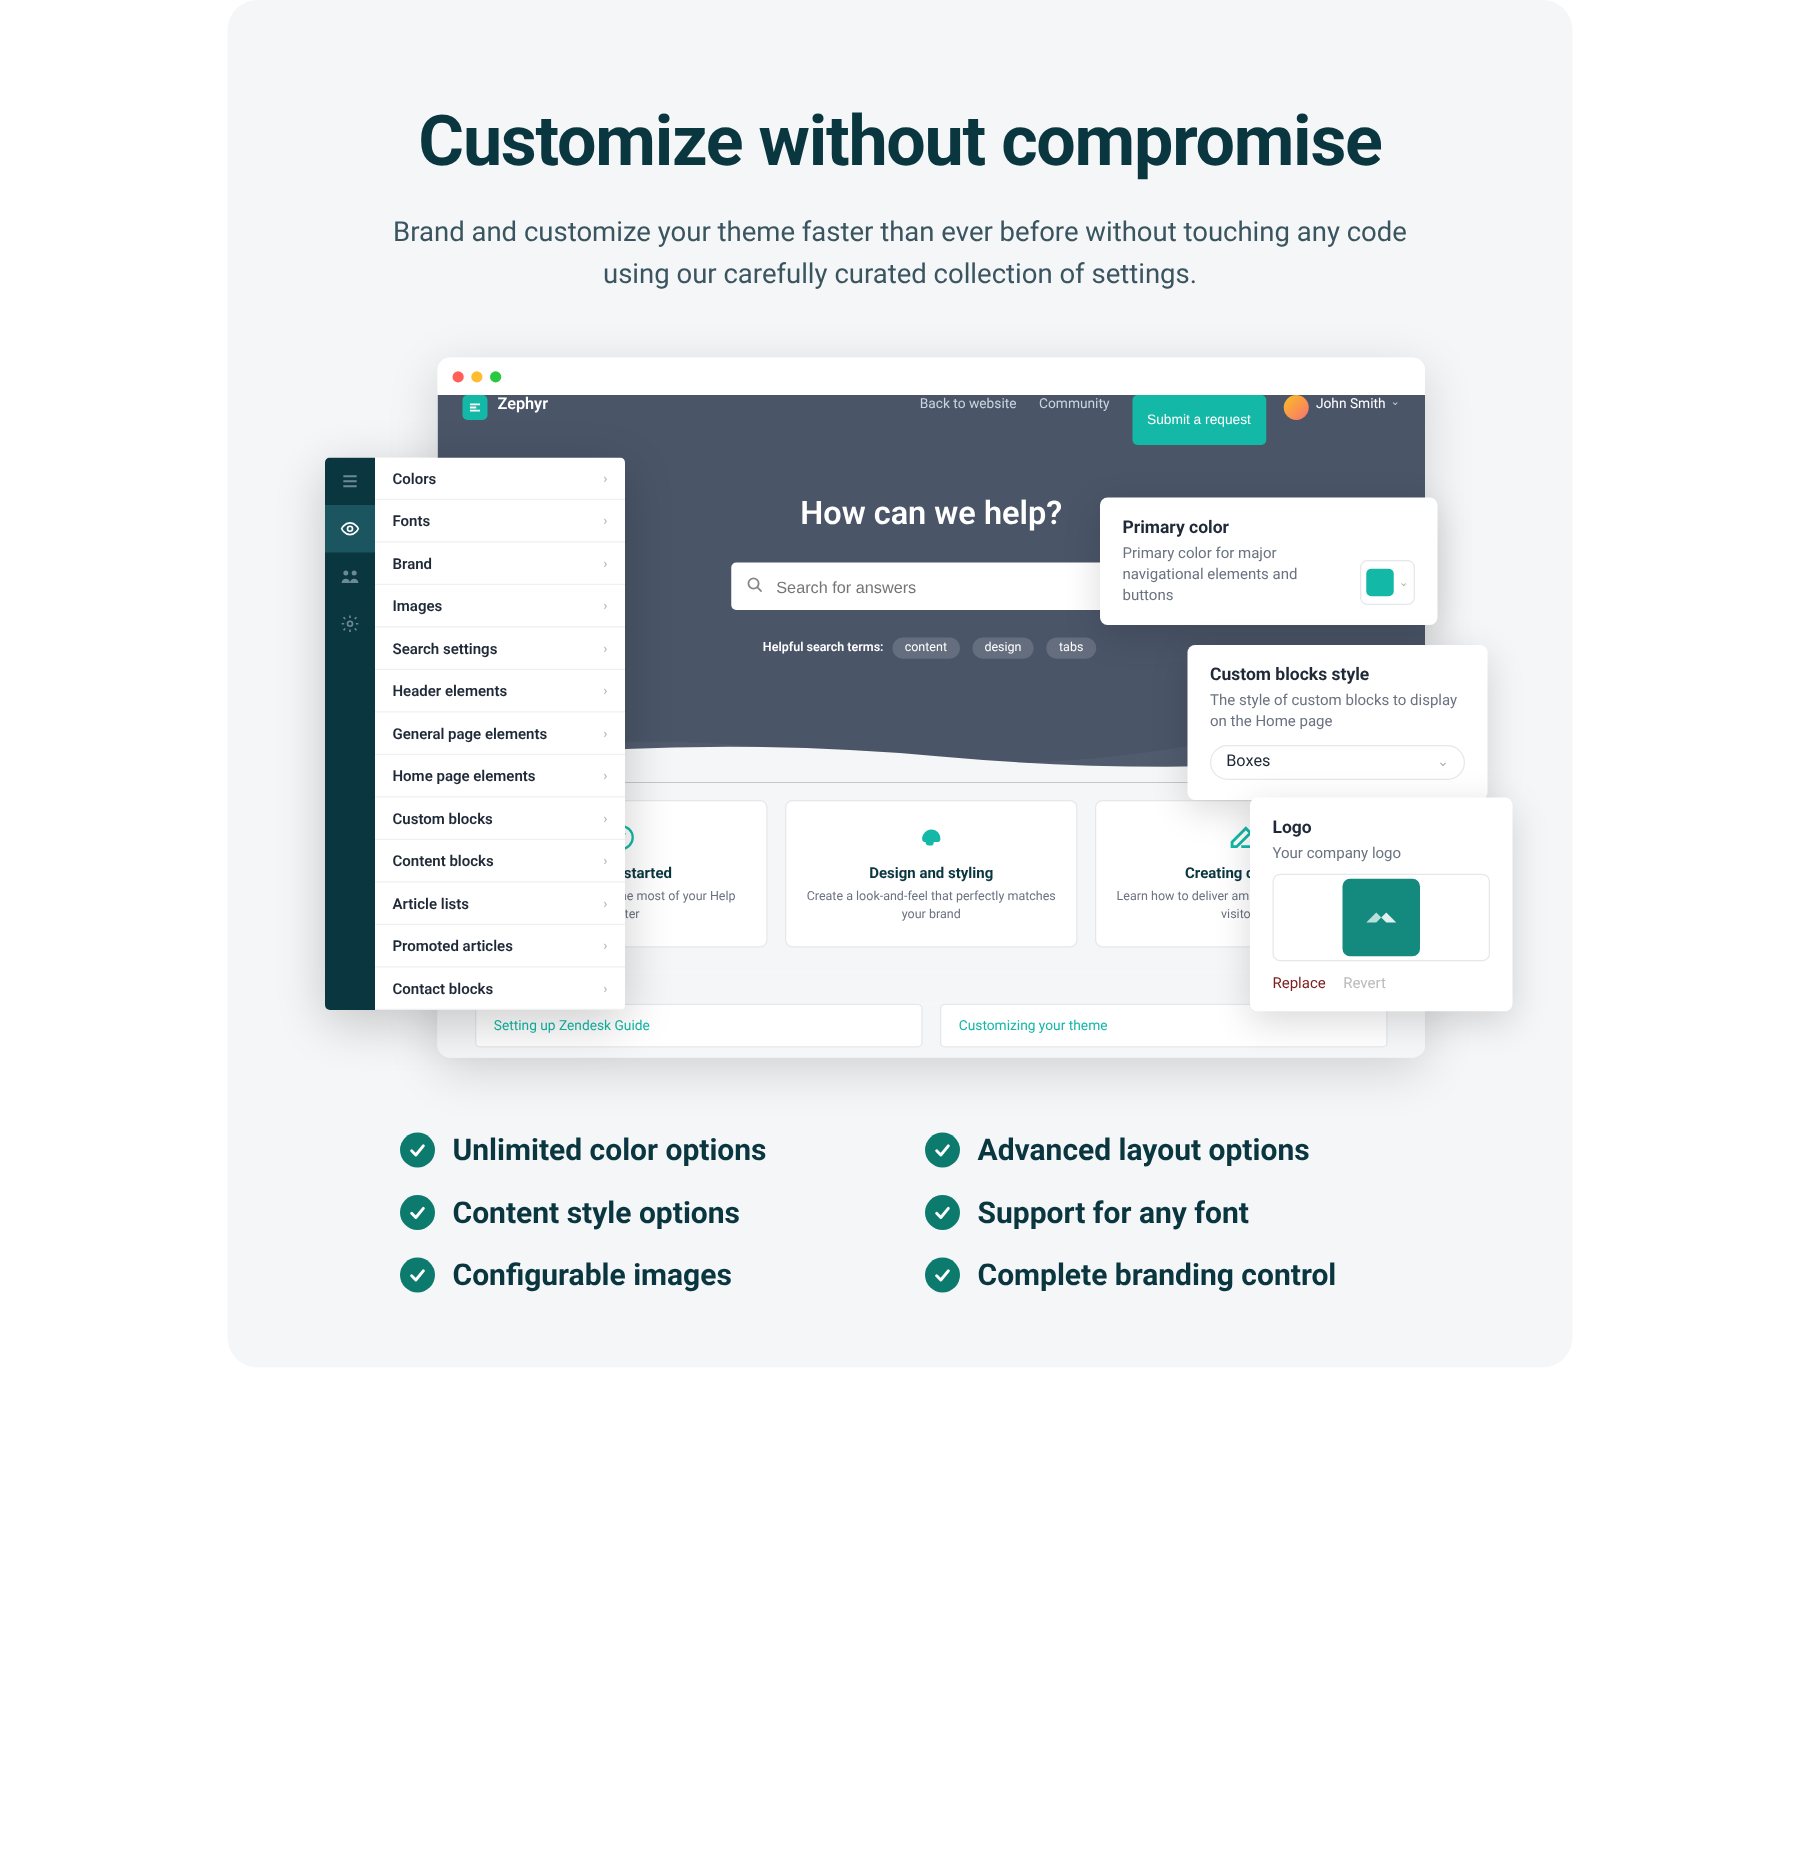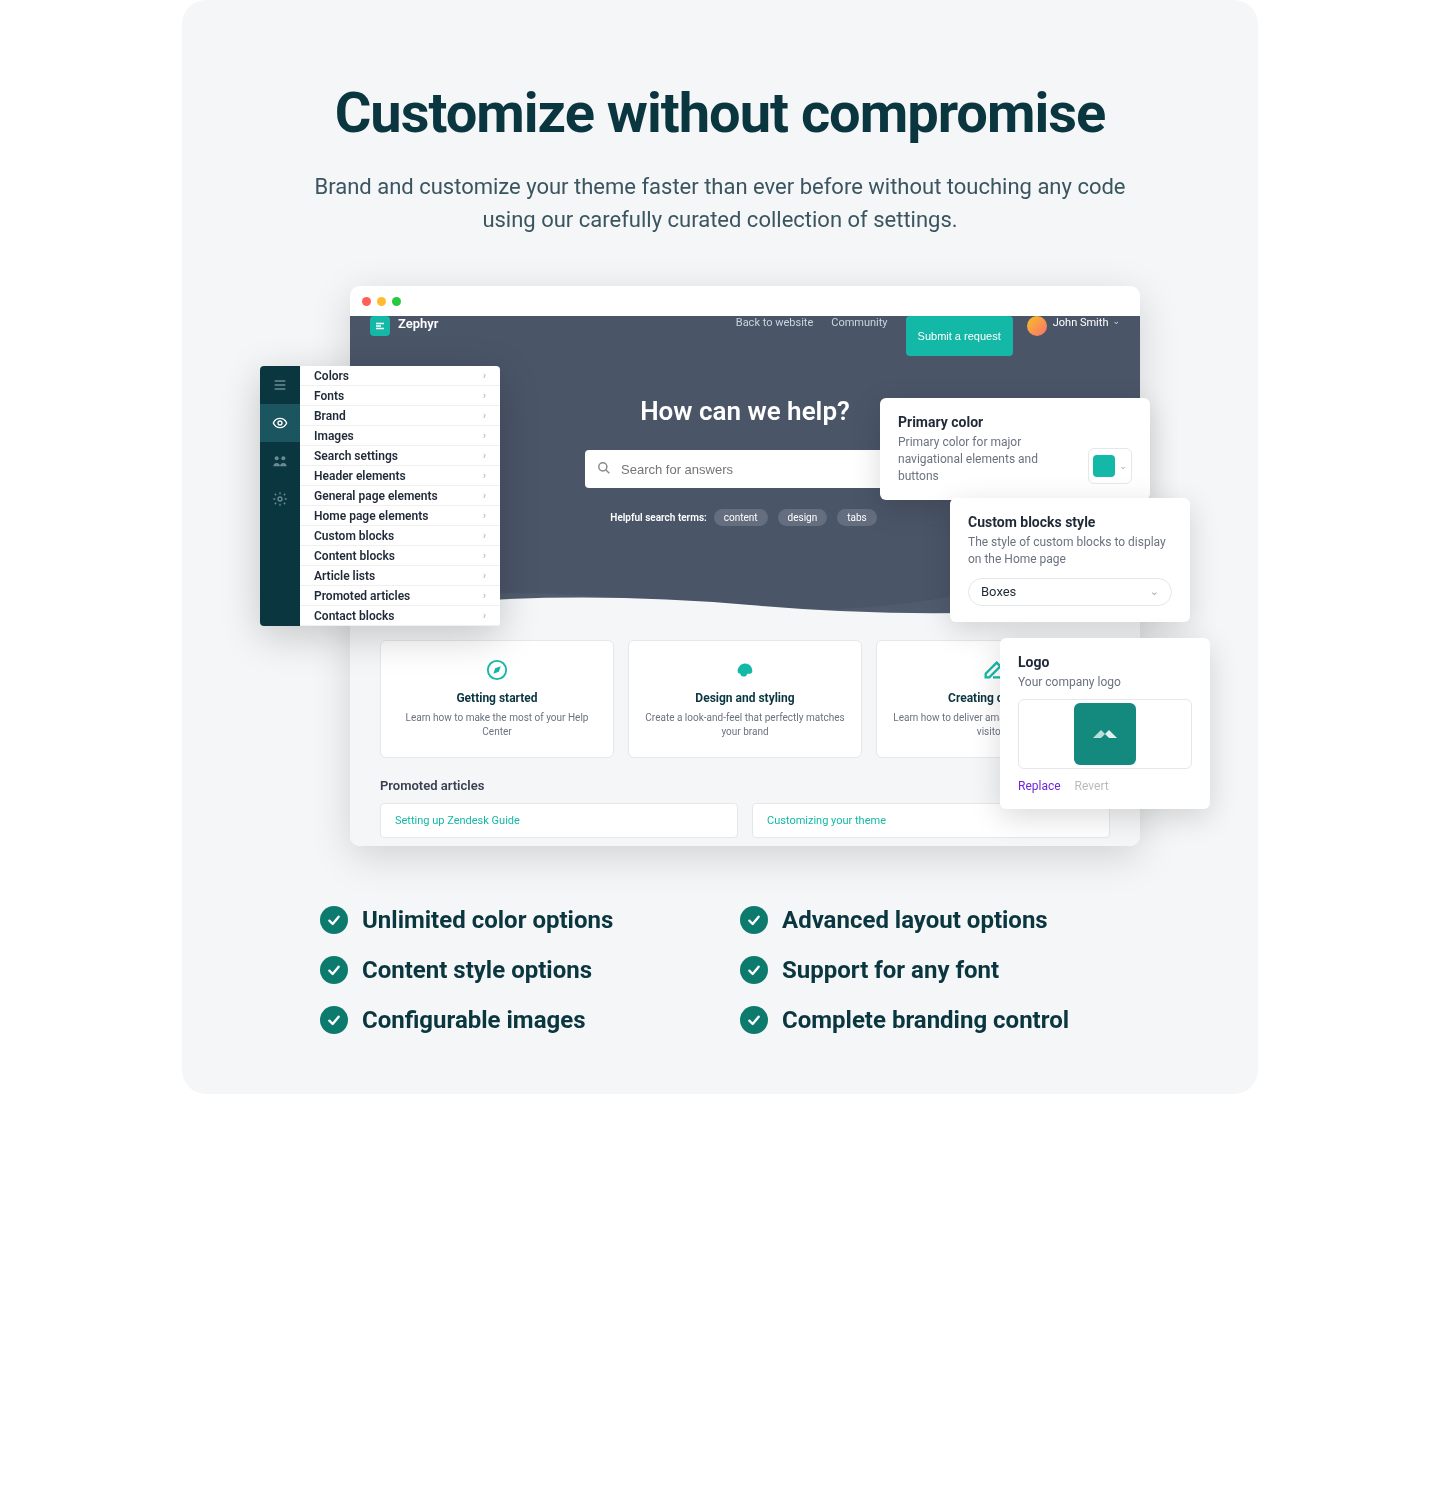--- a/index.html
+++ b/index.html
@@ -43,39 +43,39 @@
 
 .promoted-title { font-size: 13px; font-weight: 600; color: #374151; padding: 0 30px 10px; background: #f5f6f7; }
 .promoted-row { display: flex; gap: 14px; padding: 0 30px 14px; background: #f5f6f7; }
 .promoted-item { flex: 1; background: #fff; border: 1px solid #e5e7eb; border-radius: 4px; padding: 10px 14px; font-size: 11px; color: #14b8a6; cursor: pointer; }
 
 .settings-sidebar { position: absolute; top: 80px; left: 0; display: flex; box-shadow: 0 10px 40px rgba(0,0,0,0.2); border-radius: 4px; overflow: hidden; }
 .icon-rail { width: 40px; background: #0a3640; display: flex; flex-direction: column; }
 .rail-item { height: 38px; display: flex; align-items: center; justify-content: center; color: #6b8a94; cursor: pointer; }
 .rail-item.active { background: #1a5560; color: #fff; }
 .settings-list { width: 200px; background: #fff; }
-.settings-item { height: 20px; display: flex; align-items: center; justify-content: space-between; padding: 0 14px; font-size: 12px; font-weight: 600; color: #1f2937; border-bottom: 1px solid #f0f0f0; cursor: pointer; }
+.settings-item { height: 34px; display: flex; align-items: center; justify-content: space-between; padding: 0 14px; font-size: 12px; font-weight: 600; color: #1f2937; border-bottom: 1px solid #f0f0f0; cursor: pointer; }
 .settings-item .chev { color: #bbb; font-size: 11px; }
 
 .popover { position: absolute; background: #fff; border-radius: 6px; box-shadow: 0 8px 30px rgba(0,0,0,0.15); padding: 16px 18px; }
 .popover-title { font-size: 14px; font-weight: 700; color: #1f2937; margin-bottom: 4px; }
 .popover-desc { font-size: 12px; color: #6b7280; line-height: 1.4; }
 .pop-primary { top: 112px; right: 30px; width: 270px; display: flex; align-items: flex-end; gap: 14px; }
 .pop-primary .text-col { flex: 1; }
 .color-picker { width: 44px; height: 36px; border: 1px solid #e5e7eb; border-radius: 6px; display: flex; align-items: center; justify-content: center; gap: 4px; cursor: pointer; }
 .color-swatch { width: 22px; height: 22px; background: #14b8a6; border-radius: 4px; }
 
-.pop-custom { top: 212px; right: -10px; width: 240px; }
+.pop-custom { top: 230px; right: -10px; width: 240px; }
 .select-box { margin-top: 10px; border: 1px solid #e5e7eb; border-radius: 16px; height: 28px; display: flex; align-items: center; justify-content: space-between; padding: 12px 12px; font-size: 13px; color: #1f2937; cursor: pointer; }
 
 .pop-logo { top: 352px; right: -30px; width: 210px; }
 .logo-preview { margin-top: 8px; border: 1px solid #e5e7eb; border-radius: 6px; height: 70px; display: flex; align-items: center; justify-content: center; }
 .logo-preview-inner { width: 62px; height: 62px; background: #14897e; border-radius: 6px; display: flex; align-items: center; justify-content: center; }
 .logo-actions { margin-top: 10px; display: flex; gap: 14px; font-size: 12px; }
-.action-replace { color: #6d28d9; cursor: pointer; }
+.action-replace { color: #7f1d1d; cursor: pointer; }
 .action-revert { color: #bbb; cursor: pointer; }
 
 .features-grid { display: grid; grid-template-columns: 1fr 1fr; gap: 22px 40px; max-width: 800px; margin: 0 auto; }
 .feature-item { display: flex; align-items: center; gap: 14px; }
 .check-badge { width: 28px; height: 28px; border-radius: 50%; background: #0d7a6e; display: flex; align-items: center; justify-content: center; flex-shrink: 0; }
 .check-badge svg { width: 16px; height: 16px; }
 .feature-text { font-size: 24px; font-weight: 700; color: #0a3640; }
 </style>
 </head>
 <body>

